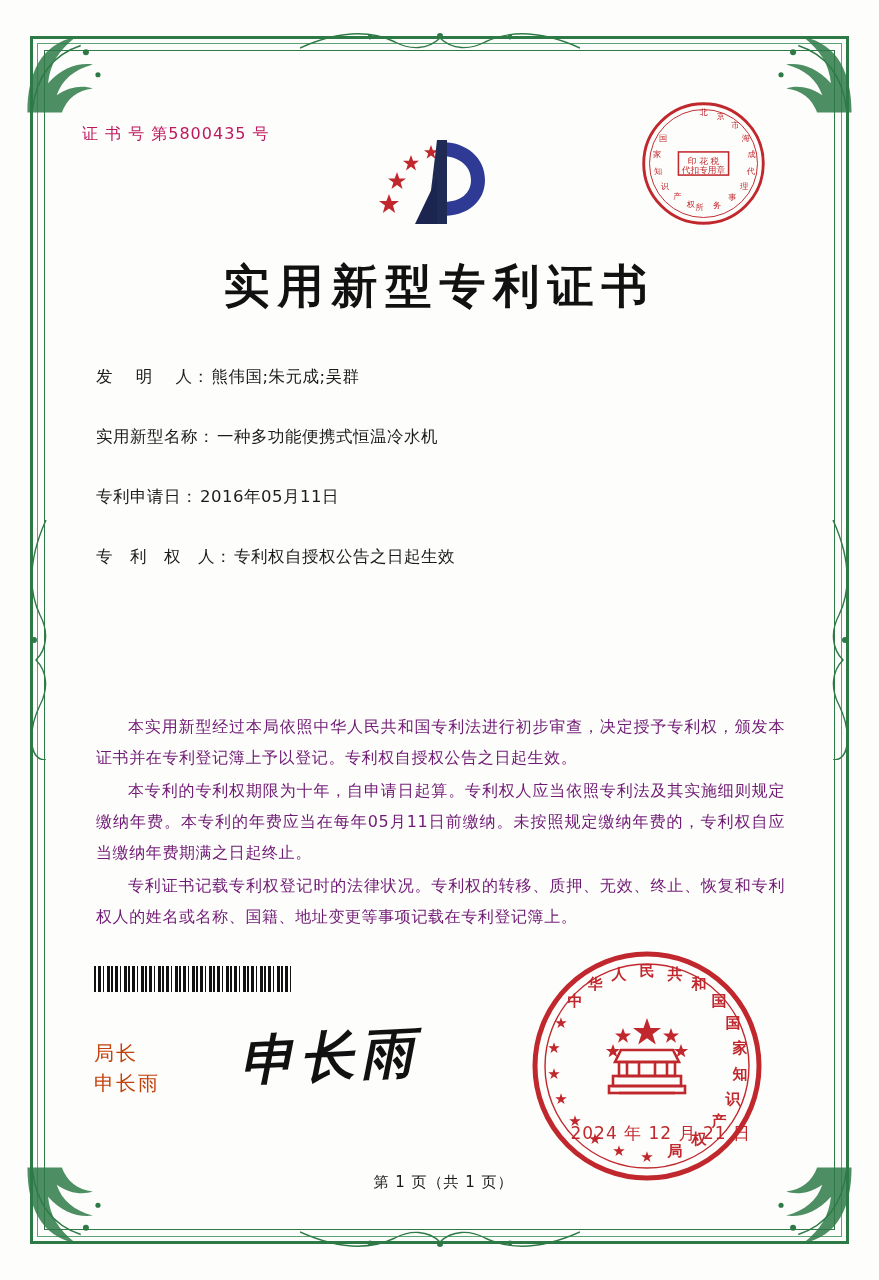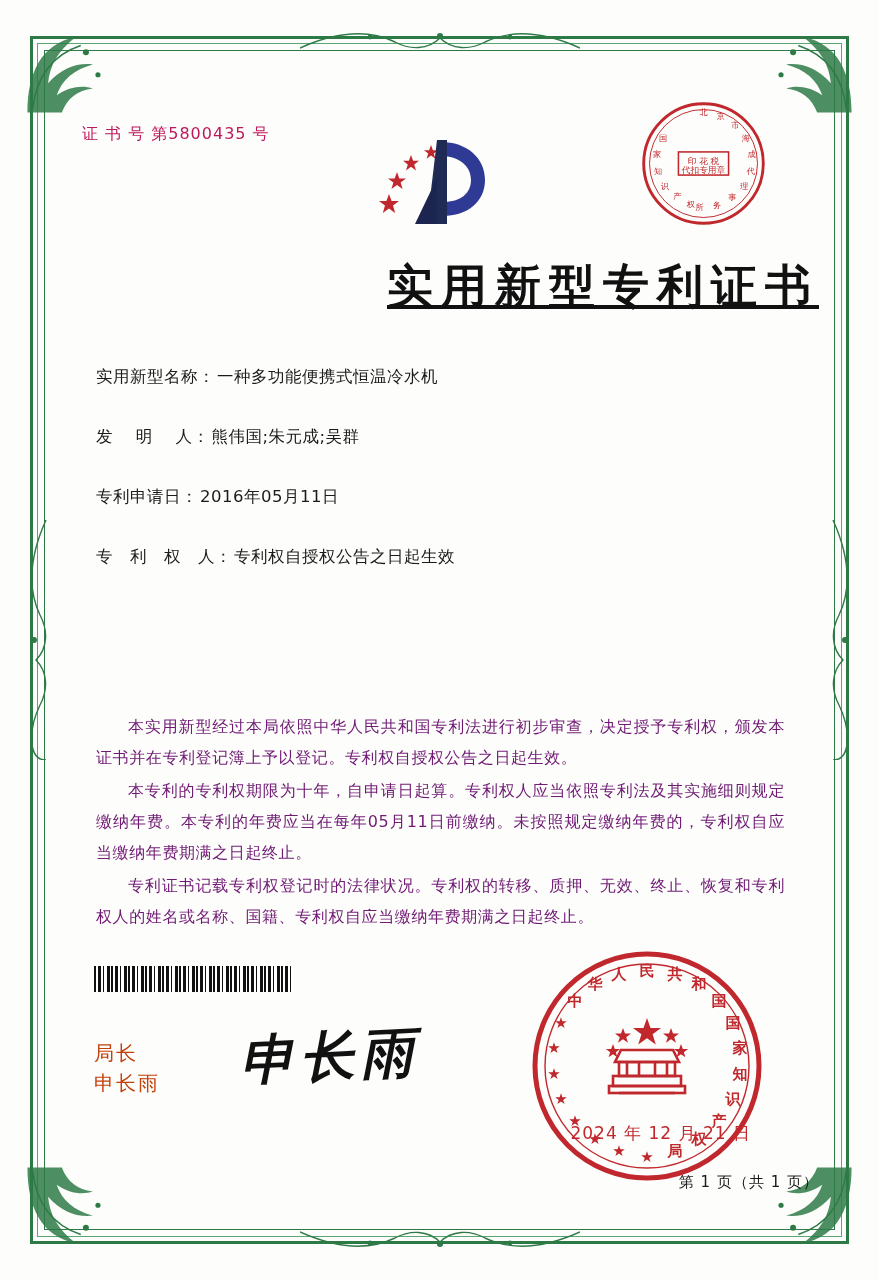--- a/index.html
+++ b/index.html
@@ -104,27 +104,26 @@
     width: 130px;
     height: 110px;
   }
   .logo svg { display:block; width:100%; height:100%; }
 
   .title {
     position: absolute;
     left: 0;
     right: 0;
     top: 190px;
-    text-align: right;
+    text-align: center;
     font-family: "DejaVu Serif", "Liberation Serif", serif;
     font-size: 46px;
     font-weight: bold;
     letter-spacing: 8px;
     color: #111;
-    text-decoration: underline;
   }
 
   
   .fields {
     position: absolute;
     left: 36px;
     right: 30px;
     top: 300px;
   }
   .field {
@@ -233,21 +232,21 @@
     color: #c0282d;
     letter-spacing: 1px;
     white-space: nowrap;
   }
 
   .page-foot {
     position: absolute;
     left: 8px;
     right: 0;
     bottom: 22px;
-    text-align: right;
+    text-align: center;
     font-size: 15px;
     color: #1b1b1b;
     letter-spacing: 1px;
   }
 </style>
 </head>
 <body>
 
 <div class="page">
 
@@ -363,41 +362,41 @@
           <text x="43" y="107" text-anchor="middle">产</text>
           <text x="57" y="115" text-anchor="middle">权</text>
         </g>
       </svg>
     </div>
 
     <div class="title">实用新型专利证书</div>
 
     <div class="fields">
       <div class="field">
+        <span class="lbl">发　 明　 人：</span>
+        <span class="val">熊伟国;朱元成;吴群</span>
+      </div>
+      <div class="field">
         <span class="lbl">实用新型名称：</span>
         <span class="val">一种多功能便携式恒温冷水机</span>
-      </div>
-      <div class="field">
-        <span class="lbl">发　 明　 人：</span>
-        <span class="val">熊伟国;朱元成;吴群</span>
       </div>
       <div class="field">
         <span class="lbl">专利申请日：</span>
         <span class="val">2016年05月11日</span>
       </div>
       <div class="field">
         <span class="lbl">专　利　权　人：</span>
         <span class="val">专利权自授权公告之日起生效</span>
       </div>
     </div>
 
     <div class="para-block">
       <p class="para">本实用新型经过本局依照中华人民共和国专利法进行初步审查，决定授予专利权，颁发本证书并在专利登记簿上予以登记。专利权自授权公告之日起生效。</p>
       <p class="para">本专利的专利权期限为十年，自申请日起算。专利权人应当依照专利法及其实施细则规定缴纳年费。本专利的年费应当在每年05月11日前缴纳。未按照规定缴纳年费的，专利权自应当缴纳年费期满之日起终止。</p>
-      <p class="para">专利证书记载专利权登记时的法律状况。专利权的转移、质押、无效、终止、恢复和专利权人的姓名或名称、国籍、专利权自应当缴纳年费期满之日起终止。</p>
+      <p class="para">专利证书记载专利权登记时的法律状况。专利权的转移、质押、无效、终止、恢复和专利权人的姓名或名称、国籍、地址变更等事项记载在专利登记簿上。</p>
     </div>
 
     <div class="barcode"></div>
 
     <div class="sig-label">
       <div>局长</div>
       <div>申长雨</div>
     </div>
 
     <div class="sig-script">申长雨</div>

